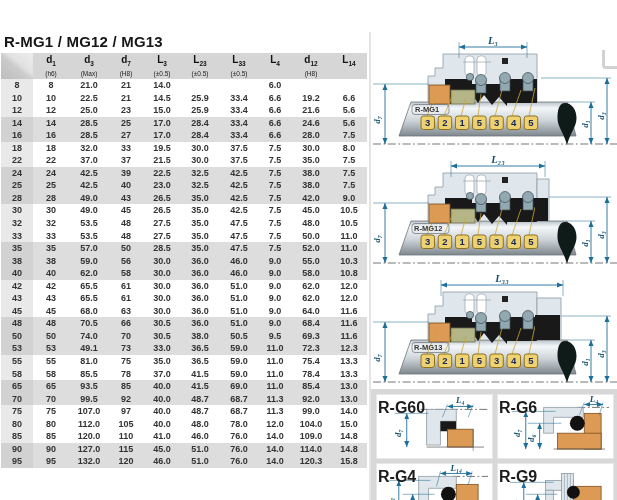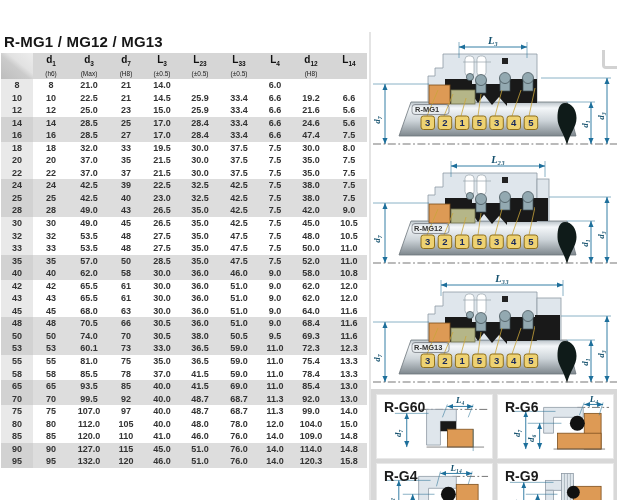--- a/index.html
+++ b/index.html
@@ -20,21 +20,21 @@
   tr.band td.rowlabel{background:#d2d2d2;}
   
   .right{position:absolute;left:369px;top:0;width:248px;height:500px;border-left:2px solid #e4e4e4;}
   .curl{position:absolute;right:0px;top:18px;width:14px;height:16px;border-left:3px solid #d2d2d2;
         border-bottom:3px solid #d2d2d2;border-bottom-left-radius:4px;background:#fff;}
   .diagram{position:relative;width:248px;height:119px;}
   .details{position:absolute;left:0;top:357px;width:248px;height:143px;background:#d8d8d8;
            box-sizing:border-box;padding:5px;display:grid;grid-template-columns:1fr 1fr;
            grid-template-rows:1fr 1fr;gap:4px;}
   .panel{position:relative;background:#ffffff;border:1px solid #e8e8e8;}
-  .panel-label{position:absolute;top:4px;left:7px;font-size:14px;font-weight:bold;color:#1c1c1c;z-index:2;}
+  .panel-label{position:absolute;top:4px;left:1px;font-size:16px;font-weight:bold;color:#1c1c1c;z-index:2;}
   .panel svg{position:absolute;left:0;top:0;width:100%;height:100%;}
   
   .dim{stroke:#1d6f9b;stroke-width:0.9;fill:none;}
   .ref{stroke:#2b7396;stroke-width:0.55;fill:none;}
   .cl{stroke:#3a3a3a;stroke-width:0.7;fill:none;stroke-dasharray:8 2.5 1.8 2.5;}
   .light{fill:#dfe6ec;stroke:#8d99a4;stroke-width:0.8;}
   .blk{fill:#191919;stroke:none;}
   .orng{fill:#dd9a55;stroke:#7c4f1d;stroke-width:0.8;}
   .olv{fill:#b5b688;stroke:#6e6f4a;stroke-width:0.8;}
   .spr{fill:#93a9b1;stroke:#3c4a50;stroke-width:0.7;}
@@ -218,48 +218,36 @@
         </tr>
         <tr class="band">
           <td class="rowlabel">16</td>
           <td>16</td>
           <td>28.5</td>
           <td>27</td>
           <td>17.0</td>
           <td>28.4</td>
           <td>33.4</td>
           <td>6.6</td>
-          <td>47.4</td>
+          <td>28.0</td>
           <td>7.5</td>
         </tr>
         <tr>
           <td class="rowlabel">18</td>
           <td>18</td>
           <td>32.0</td>
           <td>33</td>
           <td>19.5</td>
           <td>30.0</td>
           <td>37.5</td>
           <td>7.5</td>
           <td>30.0</td>
           <td>8.0</td>
         </tr>
         <tr>
-          <td class="rowlabel">20</td>
-          <td>20</td>
-          <td>37.0</td>
-          <td>35</td>
-          <td>21.5</td>
-          <td>30.0</td>
-          <td>37.5</td>
-          <td>7.5</td>
-          <td>35.0</td>
-          <td>7.5</td>
-        </tr>
-        <tr>
           <td class="rowlabel">22</td>
           <td>22</td>
           <td>37.0</td>
           <td>37</td>
           <td>21.5</td>
           <td>30.0</td>
           <td>37.5</td>
           <td>7.5</td>
           <td>35.0</td>
           <td>7.5</td>
@@ -340,20 +328,32 @@
           <td class="rowlabel">35</td>
           <td>35</td>
           <td>57.0</td>
           <td>50</td>
           <td>28.5</td>
           <td>35.0</td>
           <td>47.5</td>
           <td>7.5</td>
           <td>52.0</td>
           <td>11.0</td>
+        </tr>
+        <tr class="band">
+          <td class="rowlabel">38</td>
+          <td>38</td>
+          <td>59.0</td>
+          <td>56</td>
+          <td>30.0</td>
+          <td>36.0</td>
+          <td>46.0</td>
+          <td>9.0</td>
+          <td>55.0</td>
+          <td>10.3</td>
         </tr>
         <tr class="band">
           <td class="rowlabel">40</td>
           <td>40</td>
           <td>62.0</td>
           <td>58</td>
           <td>30.0</td>
           <td>36.0</td>
           <td>46.0</td>
           <td>9.0</td>
@@ -416,21 +416,21 @@
           <td>30.5</td>
           <td>38.0</td>
           <td>50.5</td>
           <td>9.5</td>
           <td>69.3</td>
           <td>11.6</td>
         </tr>
         <tr class="band">
           <td class="rowlabel">53</td>
           <td>53</td>
-          <td>60.1</td>
+          <td>49.1</td>
           <td>73</td>
           <td>33.0</td>
           <td>36.5</td>
           <td>59.0</td>
           <td>11.0</td>
           <td>72.3</td>
           <td>12.3</td>
         </tr>
         <tr>
           <td class="rowlabel">55</td>

